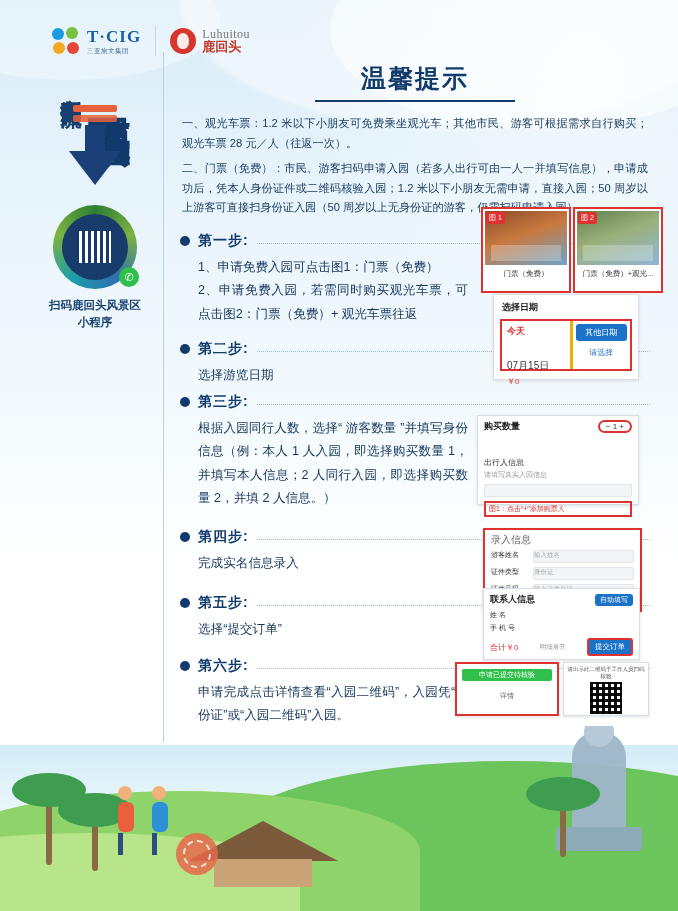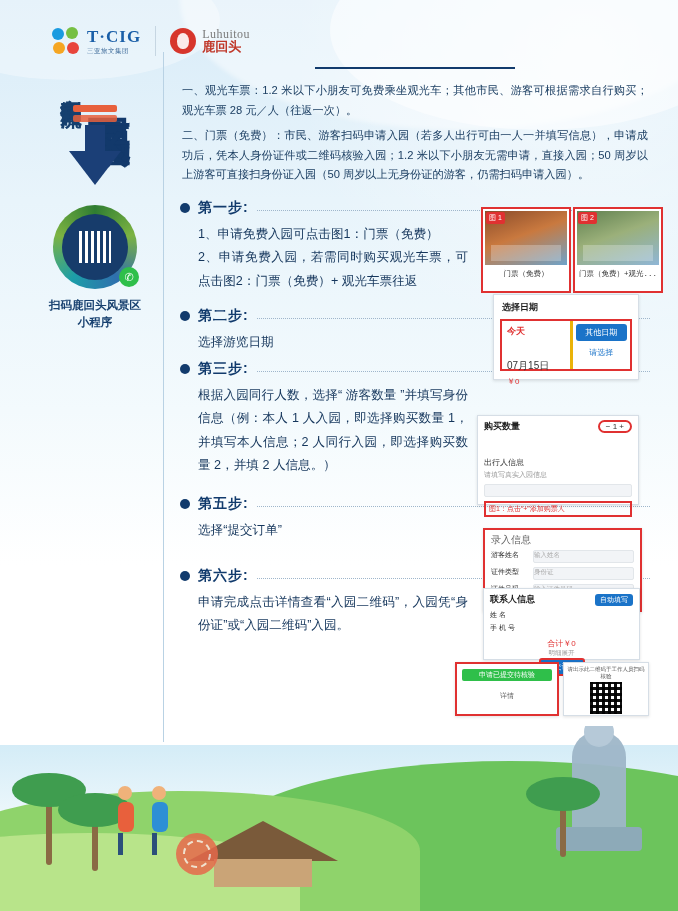--- a/index.html
+++ b/index.html
@@ -82,21 +82,21 @@
   .step-body{font-size:12.6px;color:#15365c;line-height:1.85;margin:6px 0 0 18px;width:270px;text-align:justify;}
 
   
   .shot{position:absolute;background:#fff;border:1px solid #d6dee6;box-shadow:0 1px 3px rgba(0,0,0,.12);}
   .redbox{border:2px solid #e03131;}
 
   
   .tk{position:absolute;width:86px;height:82px;background:#fff;border:2px solid #e03131;}
   .tk .img{height:54px;margin:2px;background:linear-gradient(160deg,#8a4b2a,#c9793f 45%,#6fa3c9);position:relative;overflow:hidden;}
   .tk .img:after{content:"";position:absolute;left:6px;bottom:4px;width:70px;height:16px;background:rgba(255,255,255,.25);}
-  .tk .cap{font-size:7.5px;color:#333;text-align:center;line-height:1.4;padding-top:2px;font-family:Liberation Mono, monospace;}
+  .tk .cap{font-size:7.5px;color:#333;text-align:center;line-height:1.4;padding-top:2px;}
   .tk .tag{position:absolute;left:3px;top:3px;background:#e03131;color:#fff;font-size:7px;padding:1px 3px;border-radius:2px;}
 
   
   .mini-title{font-size:9px;color:#222;font-weight:bold;}
   .blue-btn{background:#1a73c8;color:#fff;font-size:8px;text-align:center;border-radius:3px;}
   .grey-row{height:11px;background:#f2f4f7;border:1px solid #e2e6ea;border-radius:2px;}
   .qr-block{width:46px;height:46px;background:
      repeating-linear-gradient(90deg,#111 0 3px,#fff 3px 6px),
      repeating-linear-gradient(0deg,#111 0 3px,transparent 3px 6px);
      background-blend-mode:multiply;}
@@ -177,20 +177,21 @@
     <div class="qr-badge">
       <span class="qr-mini">✆</span>
     </div>
     <div class="qr-cap">
       <div>扫码鹿回头风景区</div>
       <div>小程序</div>
     </div>
   </div>
 
   <div class="right">
+    <div class="main-title">温馨提示</div>
     <div class="title-rule"></div>
     <div class="notice">一、观光车票：1.2 米以下小朋友可免费乘坐观光车；其他市民、游客可根据需求自行购买；观光车票 28 元／人（往返一次）。</div>
     <div class="notice" style="margin-top:-8px">二、门票（免费）：市民、游客扫码申请入园（若多人出行可由一人一并填写信息），申请成功后，凭本人身份证件或二维码核验入园；1.2 米以下小朋友无需申请，直接入园；50 周岁以上游客可直接扫身份证入园（50 周岁以上无身份证的游客，仍需扫码申请入园）。</div>
 
     <div class="step">
       <div class="step-head">
         <span class="dot"></span>
         <span class="step-label">第一步:</span>
         <span class="dotline"></span>
       </div>
@@ -209,31 +210,39 @@
 
     <div class="step" style="">
       <div class="step-head">
         <span class="dot"></span>
         <span class="step-label">第三步:</span>
         <span class="dotline"></span>
       </div>
       <div class="step-body">根据入园同行人数，选择“ 游客数量 ”并填写身份信息（例：本人 1 人入园，即选择购买数量 1，并填写本人信息；2 人同行入园，即选择购买数量 2，并填 2 人信息。）</div>
     </div>
 
-
     <div class="step" style="margin-top:18px">
       <div class="step-head">
         <span class="dot"></span>
+        <span class="step-label">第四步:</span>
+        <span class="dotline"></span>
+      </div>
+      <div class="step-body">完成实名信息录入</div>
+    </div>
+
+    <div class="step" style="margin-top:18px">
+      <div class="step-head">
+        <span class="dot"></span>
         <span class="step-label">第五步:</span>
         <span class="dotline"></span>
       </div>
       <div class="step-body">选择“提交订单”</div>
     </div>
 
-    <div class="step" style="margin-top:24px">
+    <div class="step" style="margin-top:16px">
       <div class="step-head">
         <span class="dot"></span>
         <span class="step-label">第六步:</span>
         <span class="dotline"></span>
       </div>
       <div class="step-body">申请完成点击详情查看“入园二维码”，入园凭“身份证”或“入园二维码”入园。</div>
     </div>
   </div>
 
   <div class="tk" style="left:481px;top:207px;">
@@ -299,21 +308,21 @@
 
   <div class="shot" style="left:483px;top:588px;width:155px;height:70px;">
     <div style="display:flex;justify-content:space-between;align-items:center;padding:4px 6px;">
       <span class="mini-title">联系人信息</span>
       <span class="blue-btn" style="padding:1px 5px;font-size:7px;">自动填写</span>
     </div>
     <div style="padding:0 6px;">
       <div style="font-size:7px;color:#333;margin-bottom:3px;">姓 名</div>
       <div style="font-size:7px;color:#333;">手 机 号</div>
     </div>
-    <div style="display:flex;justify-content:space-between;align-items:center;padding:5px 6px;flex-direction:column;">
+    <div style="display:flex;justify-content:space-between;align-items:center;padding:5px 6px;">
       <span style="font-size:8px;color:#e03131;">合计￥0</span>
       <span style="font-size:6.5px;color:#999;">明细展开</span>
       <span class="blue-btn redbox" style="padding:2px 6px;font-size:7.5px;">提交订单</span>
     </div>
   </div>
 
   <div class="shot redbox" style="left:455px;top:662px;width:100px;height:50px;">
     <div style="margin:5px;height:12px;background:#2fbf4a;border-radius:2px;color:#fff;font-size:7px;text-align:center;line-height:12px;">申请已提交待核验</div>
     <div style="font-size:7px;color:#666;text-align:center;margin-top:10px;">详情</div>
   </div>

